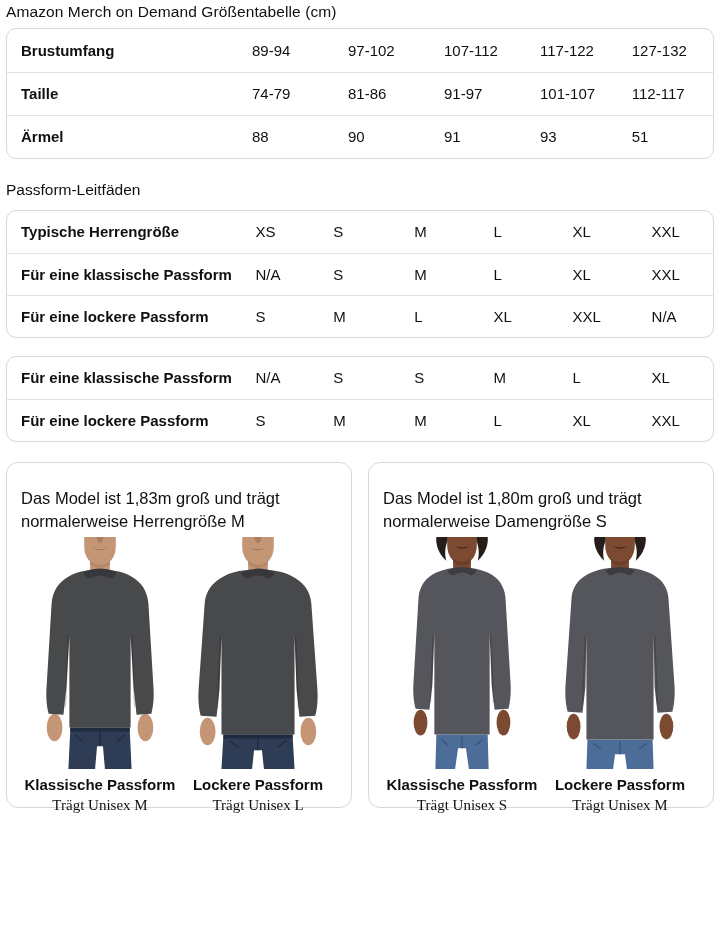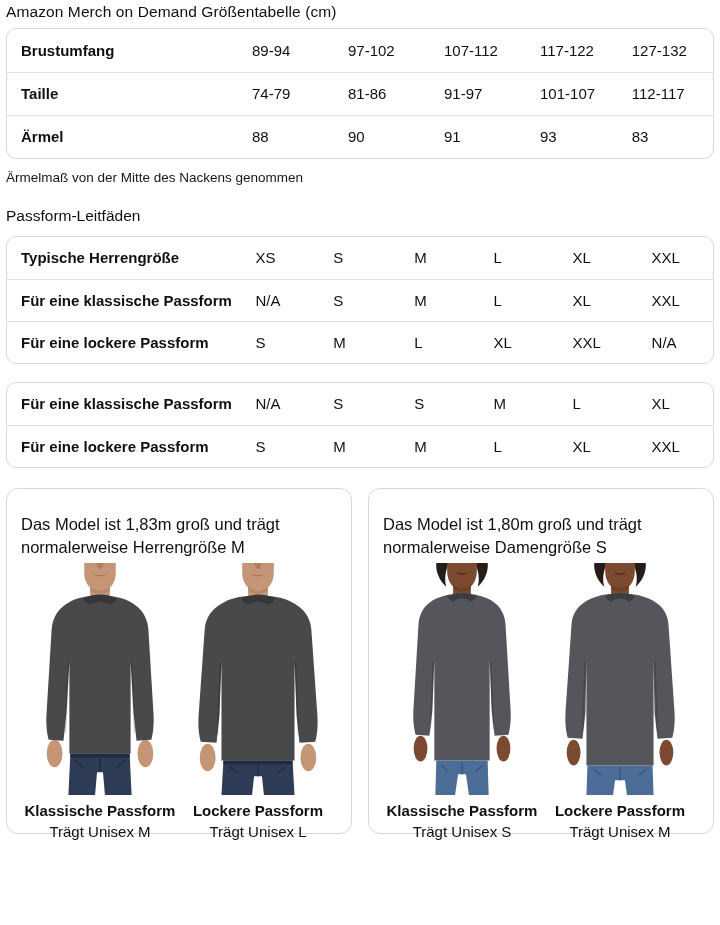--- a/index.html
+++ b/index.html
@@ -30,21 +30,21 @@
   .section-title{margin-top:22px;font-size:15.5px;font-weight:400;}
   .tbl-wrap.t2{margin-top:11px;}
   .tbl-wrap.t3{margin-top:18px;}
   .cards{display:flex;gap:16px;margin-top:20px;}
   .card{flex:1;border:1px solid var(--table_border);border-radius:12px;padding:24px 14px 10px 14px;height:346px;background:#fff;}
   .card-desc{font-size:16.5px;line-height:1.38;color:var(--text);}
   .figures{display:flex;margin-top:4px;align-items:flex-end;}
   .figure{flex:1;display:flex;flex-direction:column;align-items:center;}
   .figure svg{width:150px;height:232px;display:block;}
   .fit-label{font-weight:700;font-size:15px;margin-top:7px;text-align:center;}
-  .size-label{font-size:15px;margin-top:4px;text-align:center;}
+  .size-label{font-size:15px;margin-top:4px;text-align:center;font-family:Liberation Serif, serif;}
   
   .skin-m{fill:var(--skin_male);} .skin-m-sh{fill:var(--skin_male_shadow);}
   .shirt-m{fill:var(--shirt_male);} .shirt-m-dk{fill:var(--shirt_male_dark);}
   .jeans-m{fill:var(--jeans_male);} .jeans-m-dk{stroke:var(--jeans_male_dark);} .jeans-m-dkf{fill:var(--jeans_male_dark);}
   .hair-f{fill:var(--hair_female);}
   .skin-f{fill:var(--skin_female);} .skin-f-sh{fill:var(--skin_female_shadow);}
   .shirt-f{fill:var(--shirt_female);} .shirt-f-dk{fill:var(--shirt_female_dark);}
   .jeans-f{fill:var(--jeans_female);} .jeans-f-dk{stroke:var(--jeans_female_dark);}
   .crease{stroke:rgba(0,0,0,0.18);stroke-width:1.5;fill:none;}
   .mouth-m{fill:#8e604a;} .mouth-f{fill:#3f2015;}
@@ -82,27 +82,26 @@
         <td>91-97</td>
         <td>101-107</td>
         <td>112-117</td>
       </tr>
       <tr>
         <td class="cl">Ärmel</td>
         <td>88</td>
         <td>90</td>
         <td>91</td>
         <td>93</td>
-        <td>83</td>
+        <td>51</td>
       </tr>
     </tbody>
       </table>
   </div>
 
-  <div class="note">Ärmelmaß von der Mitte des Nackens genommen</div>
 
   <div class="section-title">Passform-Leitfäden</div>
 
   <div class="tbl-wrap t2">
     <table class="fit-tbl">
       <colgroup>
           <col style="width:35.2%">
           <col style="width:11.0%">
           <col style="width:11.5%">
           <col style="width:11.2%">

